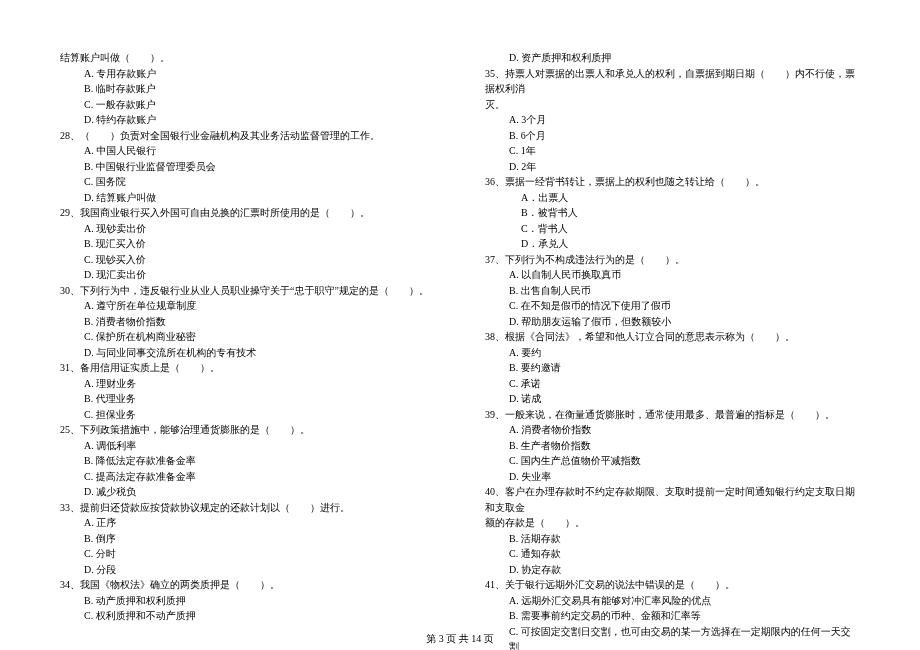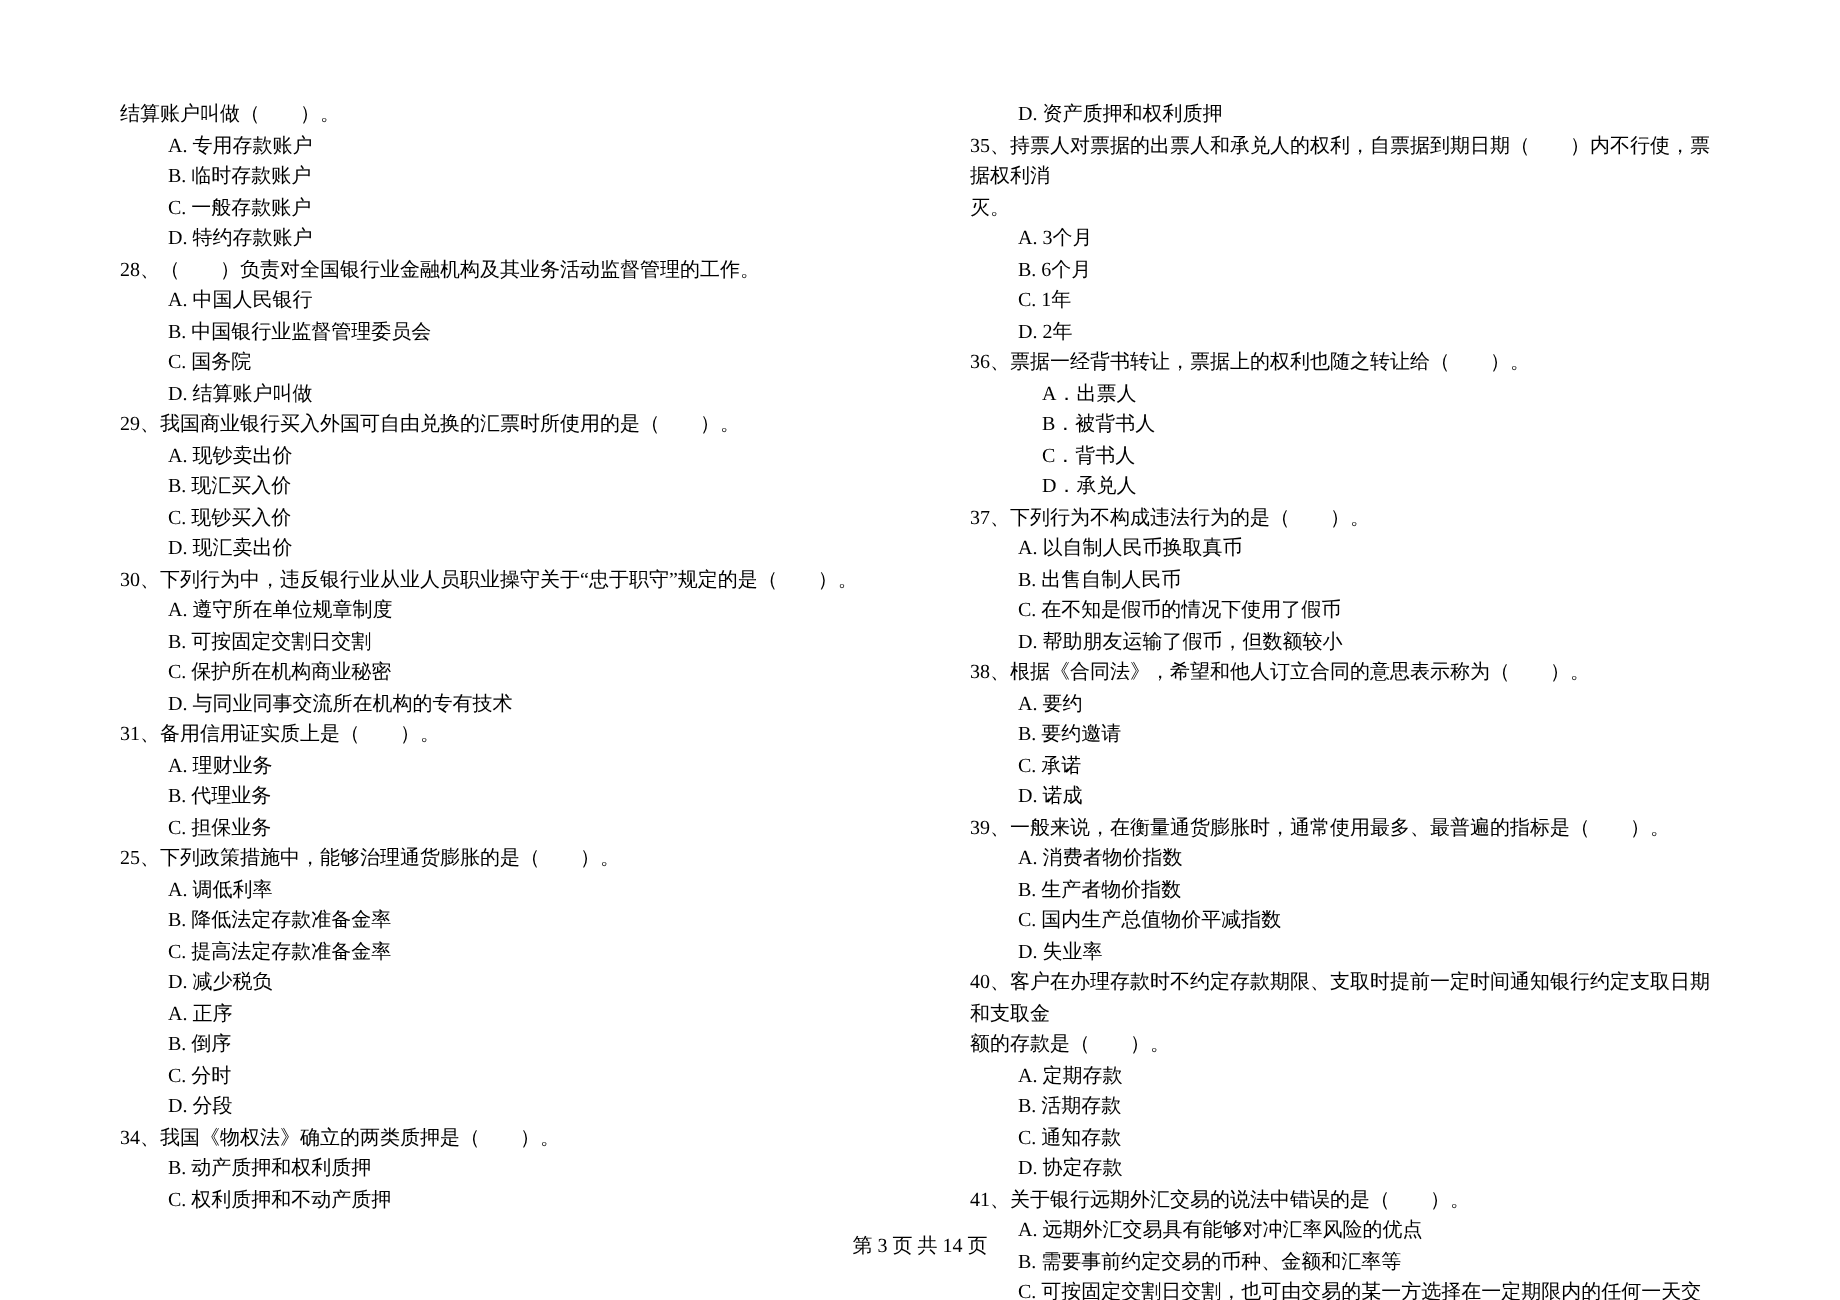--- a/index.html
+++ b/index.html
@@ -26,21 +26,21 @@
       margin: 0;
     }
     .opt {
       padding-left: 24px;
     }
     .opt-indent {
       padding-left: 36px;
     }
     .footer {
       position: absolute;
-      bottom: 20px;
+      bottom: 4px;
       left: 0;
       width: 100%;
       text-align: center;
       font-size: 10px;
     }
   </style>
 </head>
 <body>
 
 <div class="page">
@@ -55,32 +55,33 @@
       <p class="opt">B. 中国银行业监督管理委员会</p>
       <p class="opt">C. 国务院</p>
       <p class="opt">D. 结算账户叫做</p>
       <p class="qline">29、我国商业银行买入外国可自由兑换的汇票时所使用的是（　　）。</p>
       <p class="opt">A. 现钞卖出价</p>
       <p class="opt">B. 现汇买入价</p>
       <p class="opt">C. 现钞买入价</p>
       <p class="opt">D. 现汇卖出价</p>
       <p class="qline">30、下列行为中，违反银行业从业人员职业操守关于“忠于职守”规定的是（　　）。</p>
       <p class="opt">A. 遵守所在单位规章制度</p>
-      <p class="opt">B. 可按固定交割日交割</p>
+      <p class="opt">B. 消费者物价指数</p>
       <p class="opt">C. 保护所在机构商业秘密</p>
       <p class="opt">D. 与同业同事交流所在机构的专有技术</p>
       <p class="qline">31、备用信用证实质上是（　　）。</p>
       <p class="opt">A. 理财业务</p>
       <p class="opt">B. 代理业务</p>
       <p class="opt">C. 担保业务</p>
       <p class="qline">25、下列政策措施中，能够治理通货膨胀的是（　　）。</p>
       <p class="opt">A. 调低利率</p>
       <p class="opt">B. 降低法定存款准备金率</p>
       <p class="opt">C. 提高法定存款准备金率</p>
       <p class="opt">D. 减少税负</p>
+      <p class="qline">33、提前归还贷款应按贷款协议规定的还款计划以（　　）进行。</p>
       <p class="opt">A. 正序</p>
       <p class="opt">B. 倒序</p>
       <p class="opt">C. 分时</p>
       <p class="opt">D. 分段</p>
       <p class="qline">34、我国《物权法》确立的两类质押是（　　）。</p>
       <p class="opt">B. 动产质押和权利质押</p>
       <p class="opt">C. 权利质押和不动产质押</p>
     </div>
   <div class="col" id="right-col">
       <p class="opt">D. 资产质押和权利质押</p>
@@ -105,21 +106,20 @@
       <p class="opt">B. 要约邀请</p>
       <p class="opt">C. 承诺</p>
       <p class="opt">D. 诺成</p>
       <p class="qline">39、一般来说，在衡量通货膨胀时，通常使用最多、最普遍的指标是（　　）。</p>
       <p class="opt">A. 消费者物价指数</p>
       <p class="opt">B. 生产者物价指数</p>
       <p class="opt">C. 国内生产总值物价平减指数</p>
       <p class="opt">D. 失业率</p>
       <p class="qline">40、客户在办理存款时不约定存款期限、支取时提前一定时间通知银行约定支取日期和支取金</p>
       <p class="qline">额的存款是（　　）。</p>
-      <p class="opt">A. 定期存款</p>
       <p class="opt">B. 活期存款</p>
       <p class="opt">C. 通知存款</p>
       <p class="opt">D. 协定存款</p>
       <p class="qline">41、关于银行远期外汇交易的说法中错误的是（　　）。</p>
       <p class="opt">A. 远期外汇交易具有能够对冲汇率风险的优点</p>
       <p class="opt">B. 需要事前约定交易的币种、金额和汇率等</p>
       <p class="opt">C. 可按固定交割日交割，也可由交易的某一方选择在一定期限内的任何一天交割</p>
     </div>
 </div>
 <div class="footer">第 3 页 共 14 页</div>

